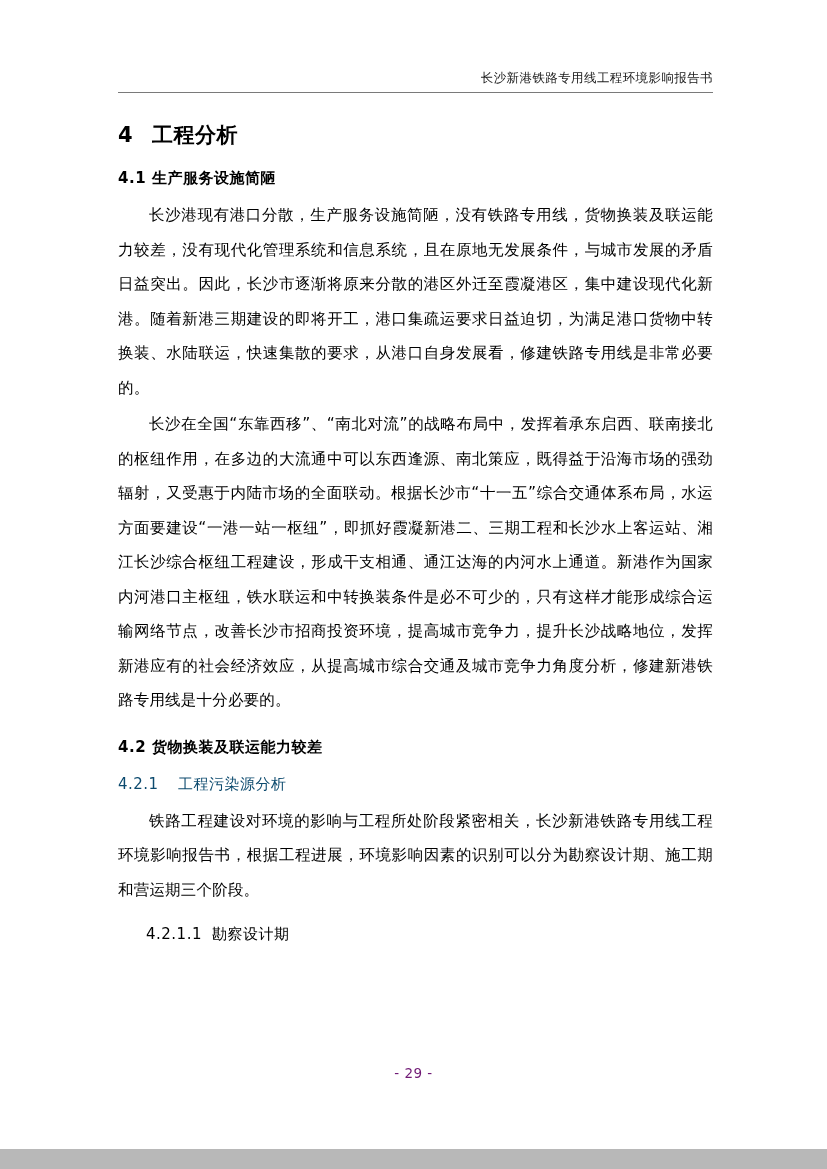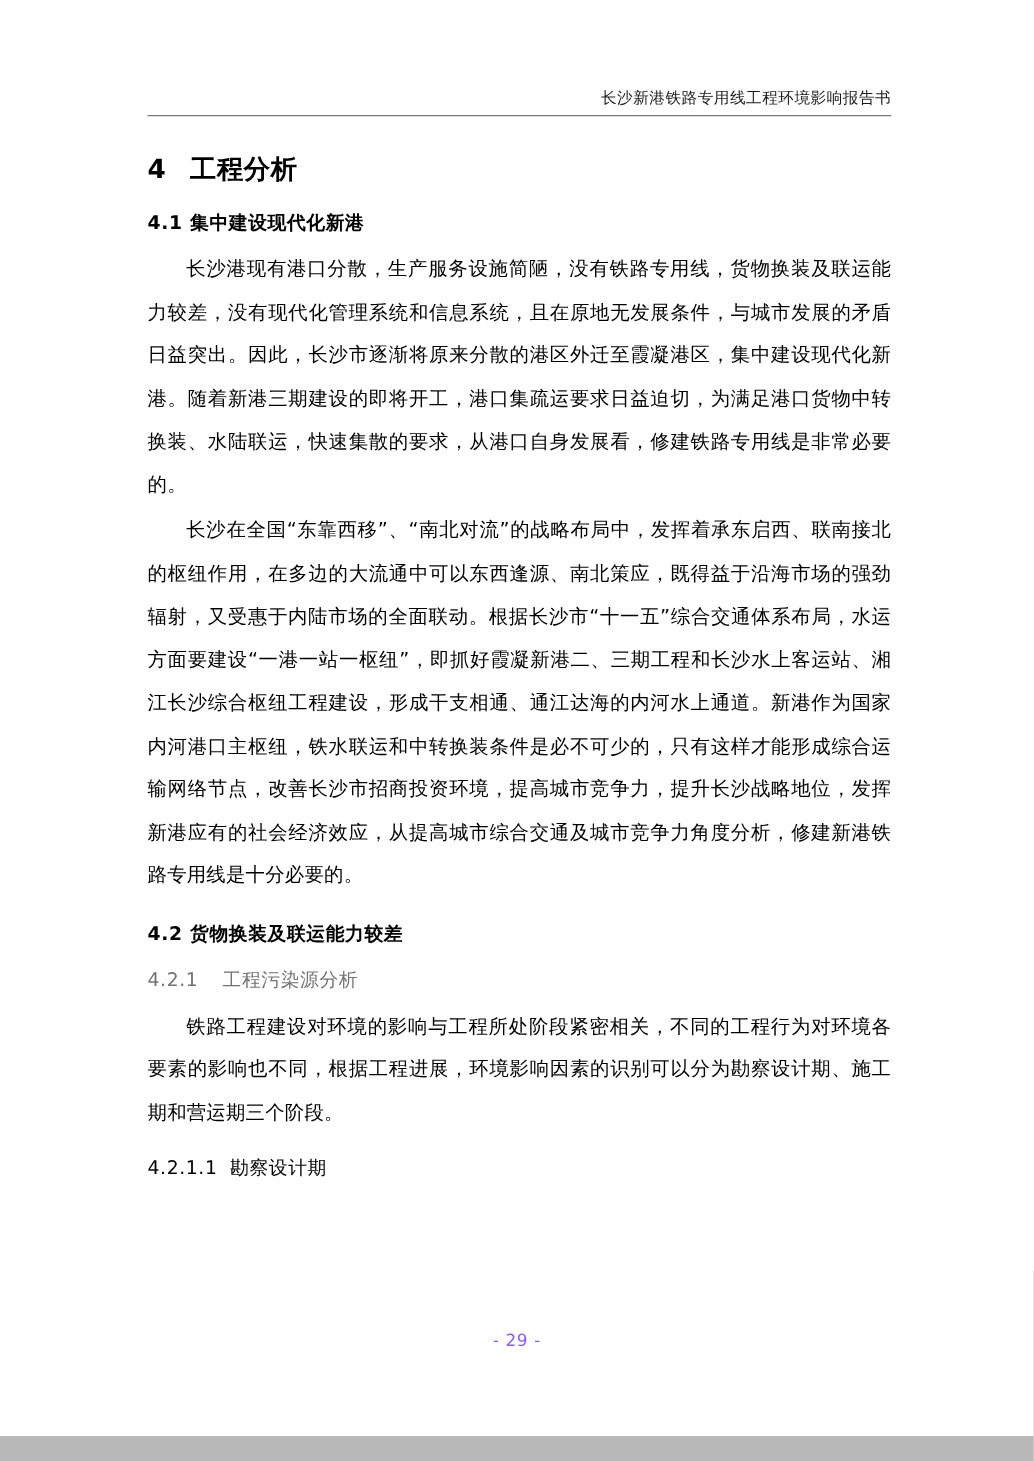--- a/index.html
+++ b/index.html
@@ -55,90 +55,91 @@
     margin: 20px 0 10px 0;
     letter-spacing: 0.5px;
   }
   h2.sec .num {
     display: inline-block;
     min-width: 34px;
   }
   h3.sec {
     font-size: 15px;
     font-weight: normal;
-    color: #737373;
+    color: #0c4a6e;
     margin: 18px 0 10px 0;
     letter-spacing: 0.5px;
   }
   h3.sec .num {
     display: inline-block;
     min-width: 60px;
   }
   h4.sec {
     font-size: 15px;
     font-weight: normal;
     color: #000;
     margin: 18px 0 10px 0;
     letter-spacing: 0.5px;
   }
   h4.sec .num {
     display: inline-block;
     min-width: 66px;
+    margin-left: 28px;
   }
   p.para {
     font-size: 15.5px;
     color: #000;
     line-height: 34.5px;
     margin: 0 0 2px 0;
     text-align: justify;
     text-justify: inter-ideograph;
     text-indent: 2em;
     letter-spacing: 0.2px;
   }
   .footer {
     position: absolute;
     left: 0;
     right: 0;
     bottom: 68px;
     text-align: center;
     font-size: 13.5px;
-    color: #8b5cf6;
+    color: #701a75;
     letter-spacing: 0.5px;
   }
 </style>
 </head>
 <body>
 
 <div class="page">
   <div class="page-inner">
 
     <div class="header">长沙新港铁路专用线工程环境影响报告书</div>
 
     <div class="body-content">
 
       <h1 class="sec">
         <span class="num">4</span><span>工程分析</span>
       </h1>
 
       <h2 class="sec">
-        <span class="num">4.1</span><span>集中建设现代化新港</span>
+        <span class="num">4.1</span><span>生产服务设施简陋</span>
       </h2>
 
       <p class="para">长沙港现有港口分散，生产服务设施简陋，没有铁路专用线，货物换装及联运能力较差，没有现代化管理系统和信息系统，且在原地无发展条件，与城市发展的矛盾日益突出。因此，长沙市逐渐将原来分散的港区外迁至霞凝港区，集中建设现代化新港。随着新港三期建设的即将开工，港口集疏运要求日益迫切，为满足港口货物中转换装、水陆联运，快速集散的要求，从港口自身发展看，修建铁路专用线是非常必要的。</p>
       <p class="para">长沙在全国“东靠西移”、“南北对流”的战略布局中，发挥着承东启西、联南接北的枢纽作用，在多边的大流通中可以东西逢源、南北策应，既得益于沿海市场的强劲辐射，又受惠于内陆市场的全面联动。根据长沙市“十一五”综合交通体系布局，水运方面要建设“一港一站一枢纽”，即抓好霞凝新港二、三期工程和长沙水上客运站、湘江长沙综合枢纽工程建设，形成干支相通、通江达海的内河水上通道。新港作为国家内河港口主枢纽，铁水联运和中转换装条件是必不可少的，只有这样才能形成综合运输网络节点，改善长沙市招商投资环境，提高城市竞争力，提升长沙战略地位，发挥新港应有的社会经济效应，从提高城市综合交通及城市竞争力角度分析，修建新港铁路专用线是十分必要的。</p>
 
       <h2 class="sec">
         <span class="num">4.2</span><span>货物换装及联运能力较差</span>
       </h2>
 
       <h3 class="sec">
         <span class="num">4.2.1</span><span>工程污染源分析</span>
       </h3>
 
-      <p class="para">铁路工程建设对环境的影响与工程所处阶段紧密相关，不同的工程行为对环境各要素的影响也不同，根据工程进展，环境影响因素的识别可以分为勘察设计期、施工期和营运期三个阶段。</p>
+      <p class="para">铁路工程建设对环境的影响与工程所处阶段紧密相关，长沙新港铁路专用线工程环境影响报告书，根据工程进展，环境影响因素的识别可以分为勘察设计期、施工期和营运期三个阶段。</p>
 
       <h4 class="sec">
         <span class="num">4.2.1.1</span><span>勘察设计期</span>
       </h4>
 
 
     </div>
   </div>
 
   <div class="footer">- 29 -</div>

